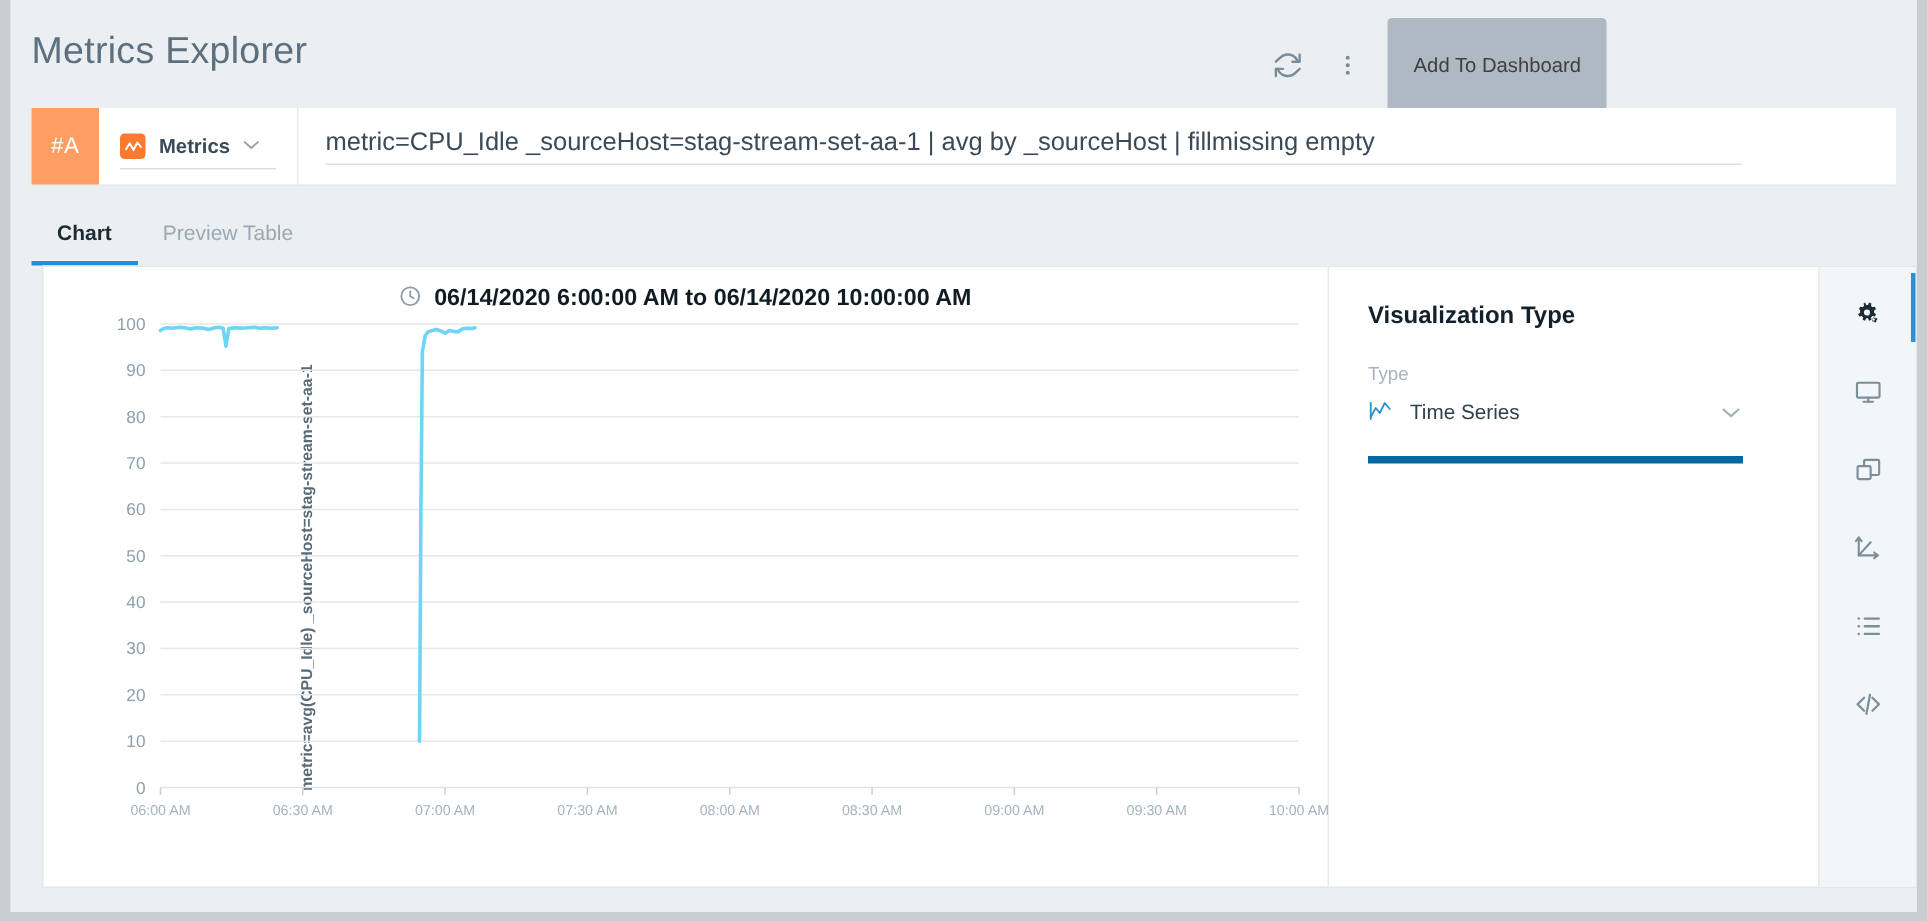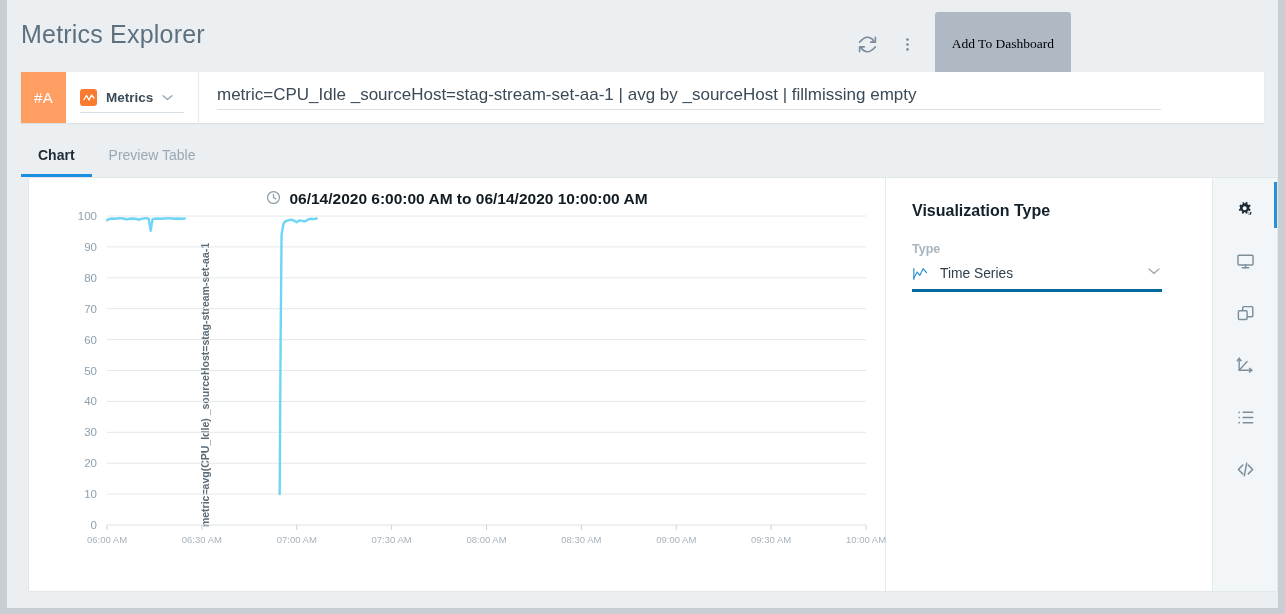--- a/index.html
+++ b/index.html
@@ -49,27 +49,27 @@
     width: 26px; height: 26px;
     display: flex; align-items: center; justify-content: center;
     color: #7a8c9c;
     cursor: pointer;
     background: transparent;
     border: none;
     padding: 0;
   }
   .btn-primary {
     background: #aeb9c4;
-    color: #000000;
+    color: #404040;
     font-size: 13.5px;
     padding: 24px 17px;
     border: none;
     border-radius: 3px;
     cursor: default;
-    font-family: Liberation Serif, serif;
+    font-family: Liberation Sans, sans-serif;
     white-space: nowrap;
   }
 
   
   .query-row {
     position: absolute;
     left: 14px;
     top: 72px;
     width: 1243px;
     height: 51px;
@@ -237,27 +237,26 @@
   .viz-heading {
     font-size: 16px;
     font-weight: bold;
     color: #14212b;
     margin: 0 0 22px 0;
   }
   .field-label {
     font-size: 12.5px;
     color: #a8b4be;
     margin-bottom: 10px;
-    font-weight: bold;
   }
   .select-row {
     display: flex;
-    align-items: flex-start;
-    border-bottom: 3px solid #0369a1;
-    padding-bottom: 7px;
+    align-items: flex-end;
+    border-bottom: 5px solid #0369a1;
+    padding-bottom: 22px;
     width: 250px;
     cursor: pointer;
     position: relative;
   }
   .select-icon { flex: none; display: flex; }
   .select-value {
     font-size: 13.8px;
     color: #30404d;
     margin-left: 11px;
   }

